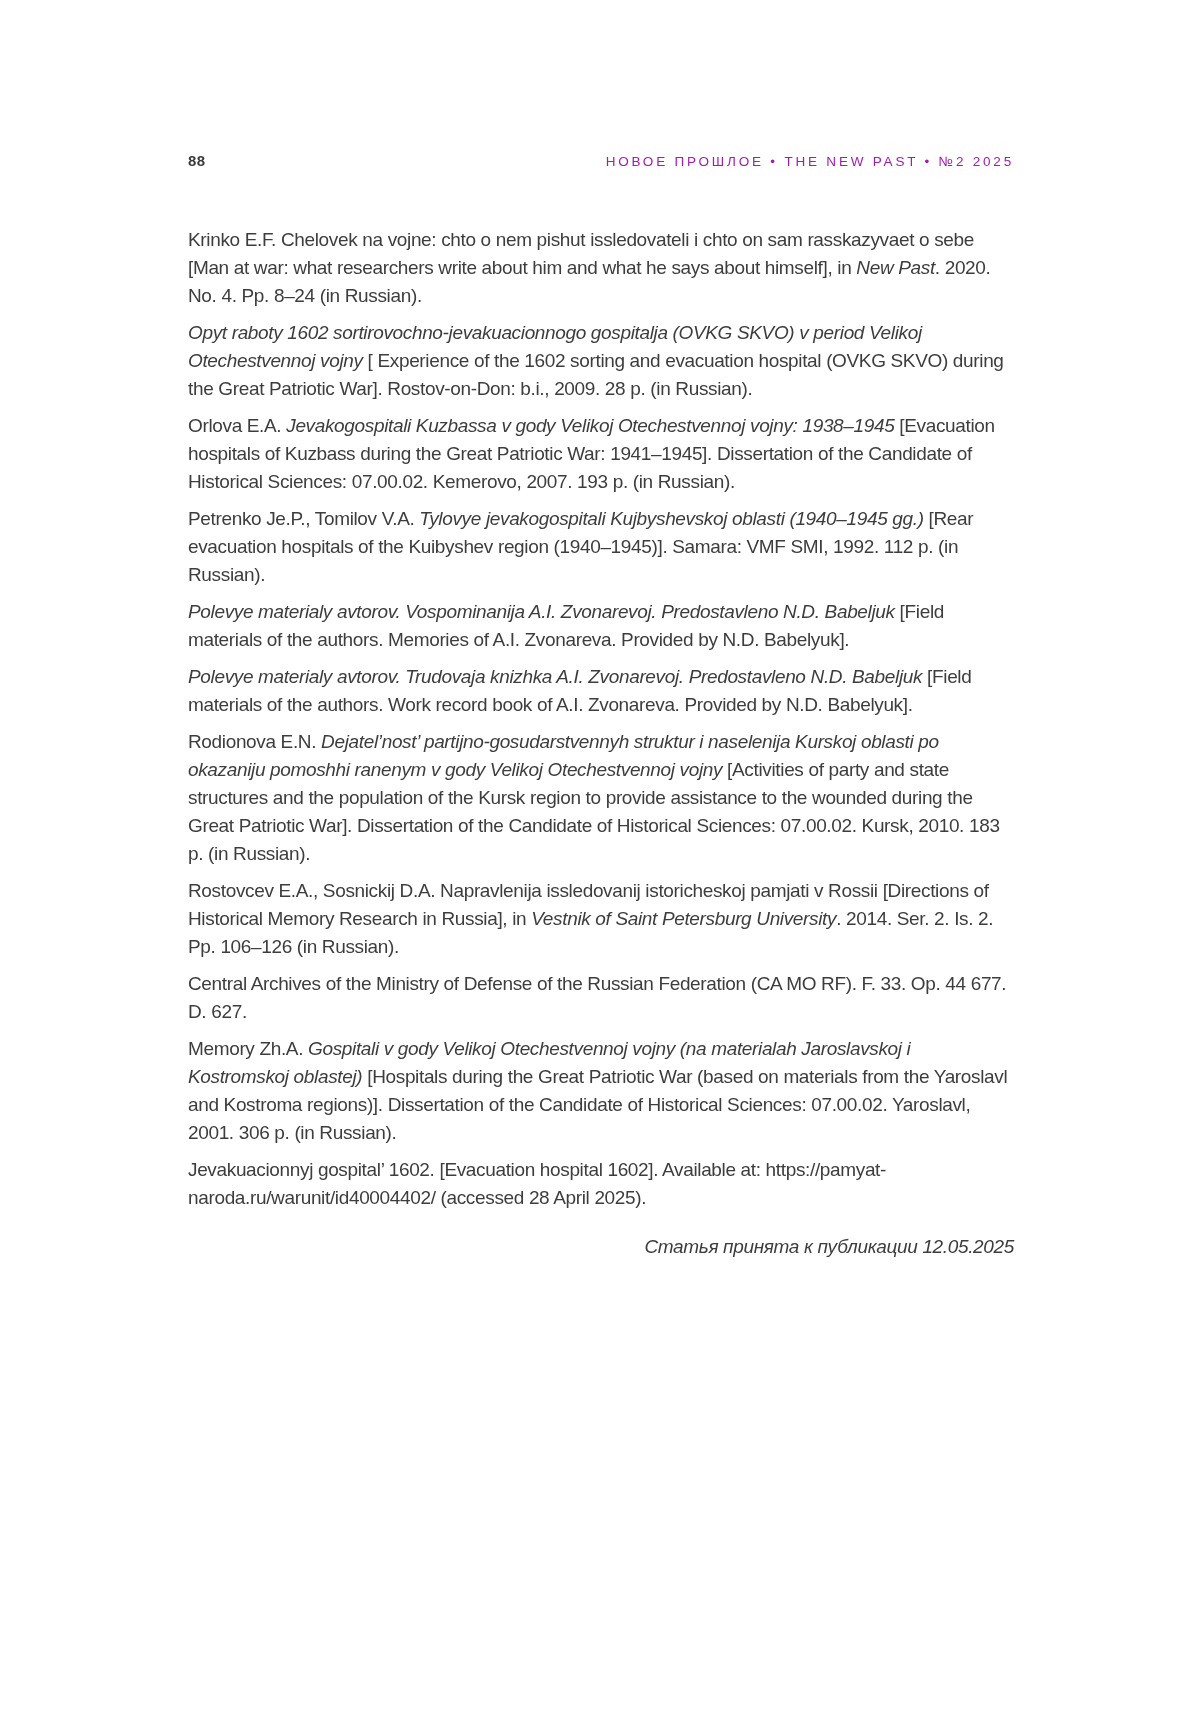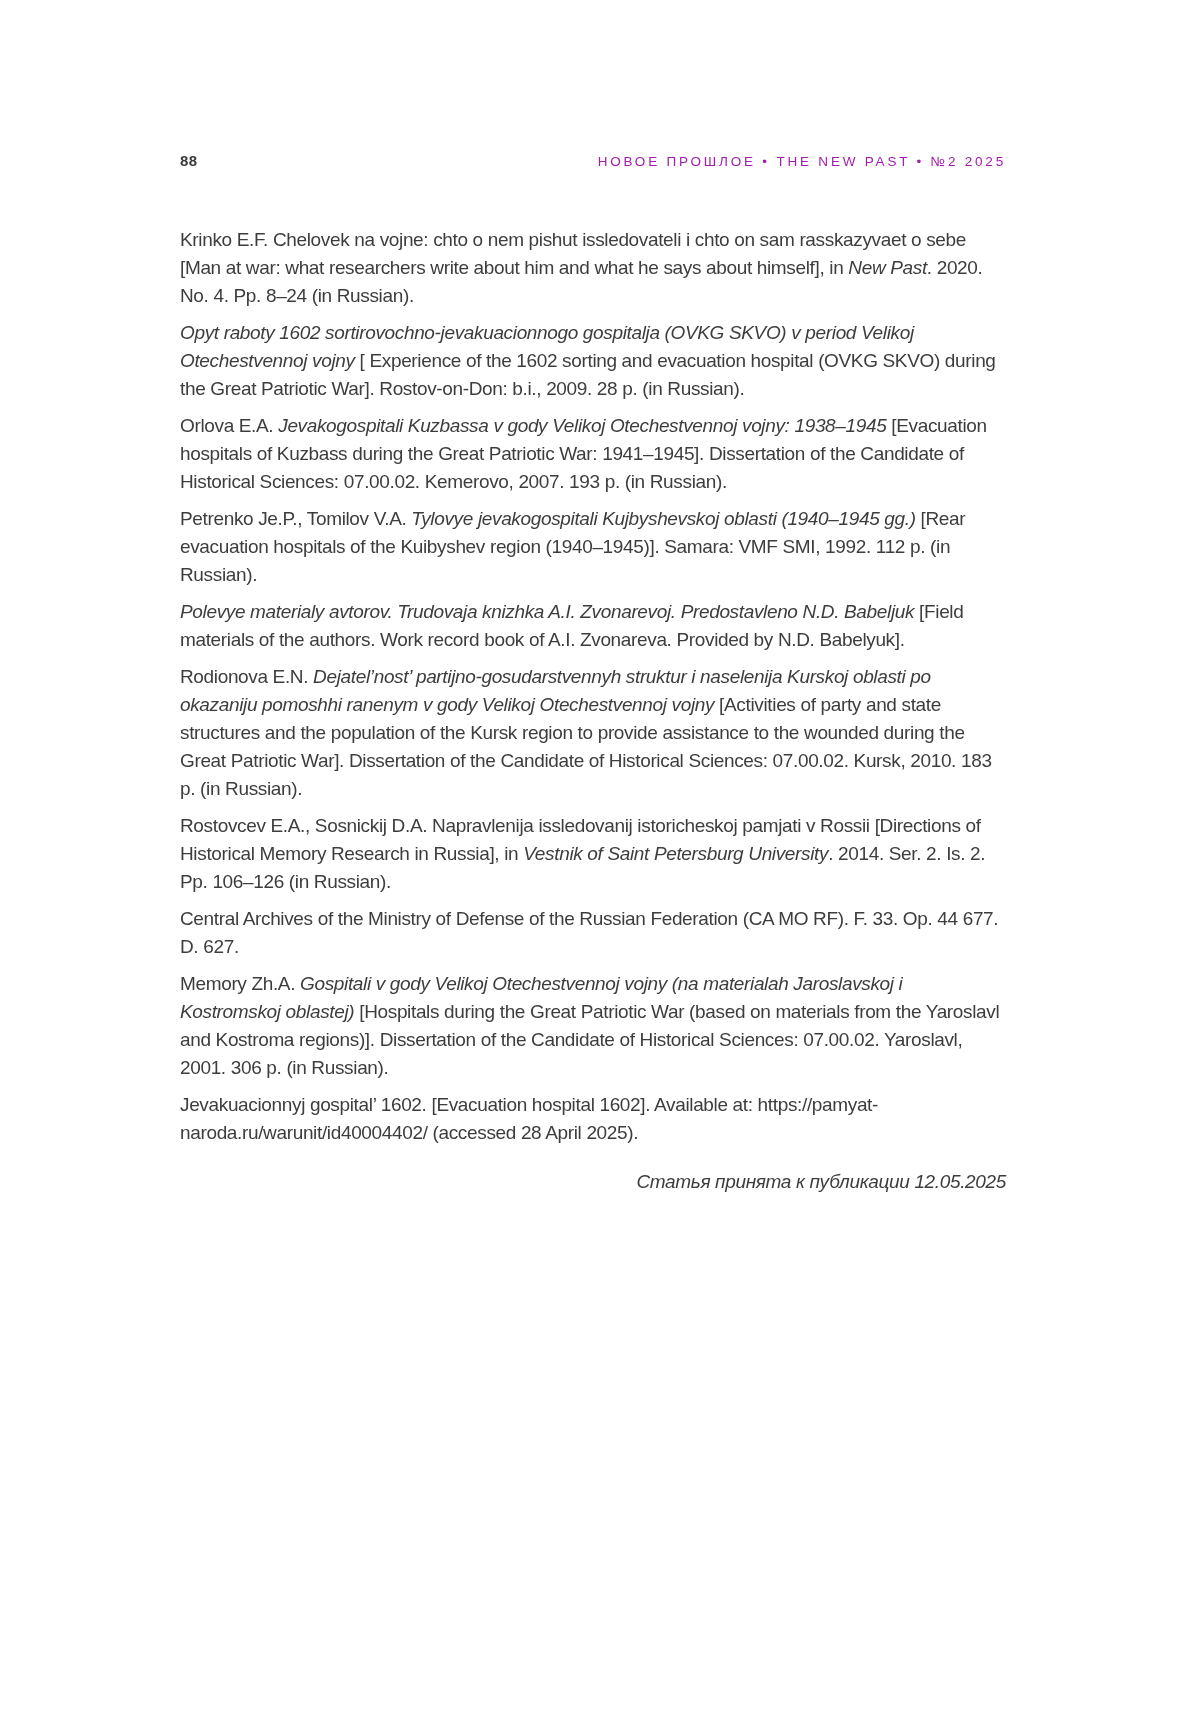--- a/index.html
+++ b/index.html
@@ -7,21 +7,21 @@
     position: relative;
     width: 1200px;
     height: 1714px;
     background: #ffffff;
     font-family: "Liberation Sans", sans-serif;
     color: #3d3d3d;
     overflow: hidden;
   }
   .content {
     position: absolute;
-    left: 180px;
+    left: 188px;
     top: 152px;
     width: 826px;
   }
   .page-header {
     display: flex;
     justify-content: space-between;
     align-items: baseline;
   }
   .page-num {
     font-size: 15px;
@@ -63,20 +63,21 @@
     <div class="page-header">
       <span class="page-num">88</span>
       <span class="journal-line">НОВОЕ ПРОШЛОЕ • THE NEW PAST • №2 2025</span>
     </div>
 
     <div class="refs">
         <p class="ref"><span>Krinko E.F. Chelovek na vojne: chto o nem pishut issledovateli i chto on sam rasskazyvaet o sebe [Man at war: what researchers write about him and what he says about himself], in </span><i>New Past</i><span>. 2020. No. 4. Pp. 8–24 (in Russian).</span></p>
         <p class="ref"><i>Opyt raboty 1602 sortirovochno-jevakuacionnogo gospitalja (OVKG SKVO) v period Velikoj Otechestvennoj vojny</i><span> [ Experience of the 1602 sorting and evacuation hospital (OVKG SKVO) during the Great Patriotic War]. Rostov-on-Don: b.i., 2009. 28 p. (in Russian).</span></p>
         <p class="ref"><span>Orlova E.A. </span><i>Jevakogospitali Kuzbassa v gody Velikoj Otechestvennoj vojny: 1938–1945</i><span> [Evacuation hospitals of Kuzbass during the Great Patriotic War: 1941–1945]. Dissertation of the Candidate of Historical Sciences: 07.00.02. Kemerovo, 2007. 193 p. (in Russian).</span></p>
         <p class="ref"><span>Petrenko Je.P., Tomilov V.A. </span><i>Tylovye jevakogospitali Kujbyshevskoj oblasti (1940–1945 gg.)</i><span> [Rear evacuation hospitals of the Kuibyshev region (1940–1945)]. Samara: VMF SMI, 1992. 112 p. (in Russian).</span></p>
+        <p class="ref"><i>Polevye materialy avtorov. Vospominanija A.I. Zvonarevoj. Predostavleno N.D. Babeljuk</i><span> [Field materials of the authors. Memories of A.I. Zvonareva. Provided by N.D. Babelyuk].</span></p>
         <p class="ref"><i>Polevye materialy avtorov. Trudovaja knizhka A.I. Zvonarevoj. Predostavleno N.D. Babeljuk</i><span> [Field materials of the authors. Work record book of A.I. Zvonareva. Provided by N.D. Babelyuk].</span></p>
         <p class="ref"><span>Rodionova E.N. </span><i>Dejatel’nost’ partijno-gosudarstvennyh struktur i naselenija Kurskoj oblasti po okazaniju pomoshhi ranenym v gody Velikoj Otechestvennoj vojny</i><span> [Activities of party and state structures and the population of the Kursk region to provide assistance to the wounded during the Great Patriotic War]. Dissertation of the Candidate of Historical Sciences: 07.00.02. Kursk, 2010. 183 p. (in Russian).</span></p>
         <p class="ref"><span>Rostovcev E.A., Sosnickij D.A. Napravlenija issledovanij istoricheskoj pamjati v Rossii [Directions of Historical Memory Research in Russia], in </span><i>Vestnik of Saint Petersburg University</i><span>. 2014. Ser. 2. Is. 2. Pp. 106–126 (in Russian).</span></p>
         <p class="ref"><span>Central Archives of the Ministry of Defense of the Russian Federation (CA MO RF). F. 33. Op. 44 677. D. 627.</span></p>
         <p class="ref"><span>Memory Zh.A. </span><i>Gospitali v gody Velikoj Otechestvennoj vojny (na materialah Jaroslavskoj i Kostromskoj oblastej)</i><span> [Hospitals during the Great Patriotic War (based on materials from the Yaroslavl and Kostroma regions)]. Dissertation of the Candidate of Historical Sciences: 07.00.02. Yaroslavl, 2001. 306 p. (in Russian).</span></p>
         <p class="ref"><span>Jevakuacionnyj gospital’ 1602. [Evacuation hospital 1602]. Available at: </span><span>https://pamyat-naroda.ru/warunit/id40004402/</span><span> (accessed 28 April 2025).</span></p>
       </div>
 
     <div class="acceptance">Статья принята к публикации 12.05.2025</div>
 

